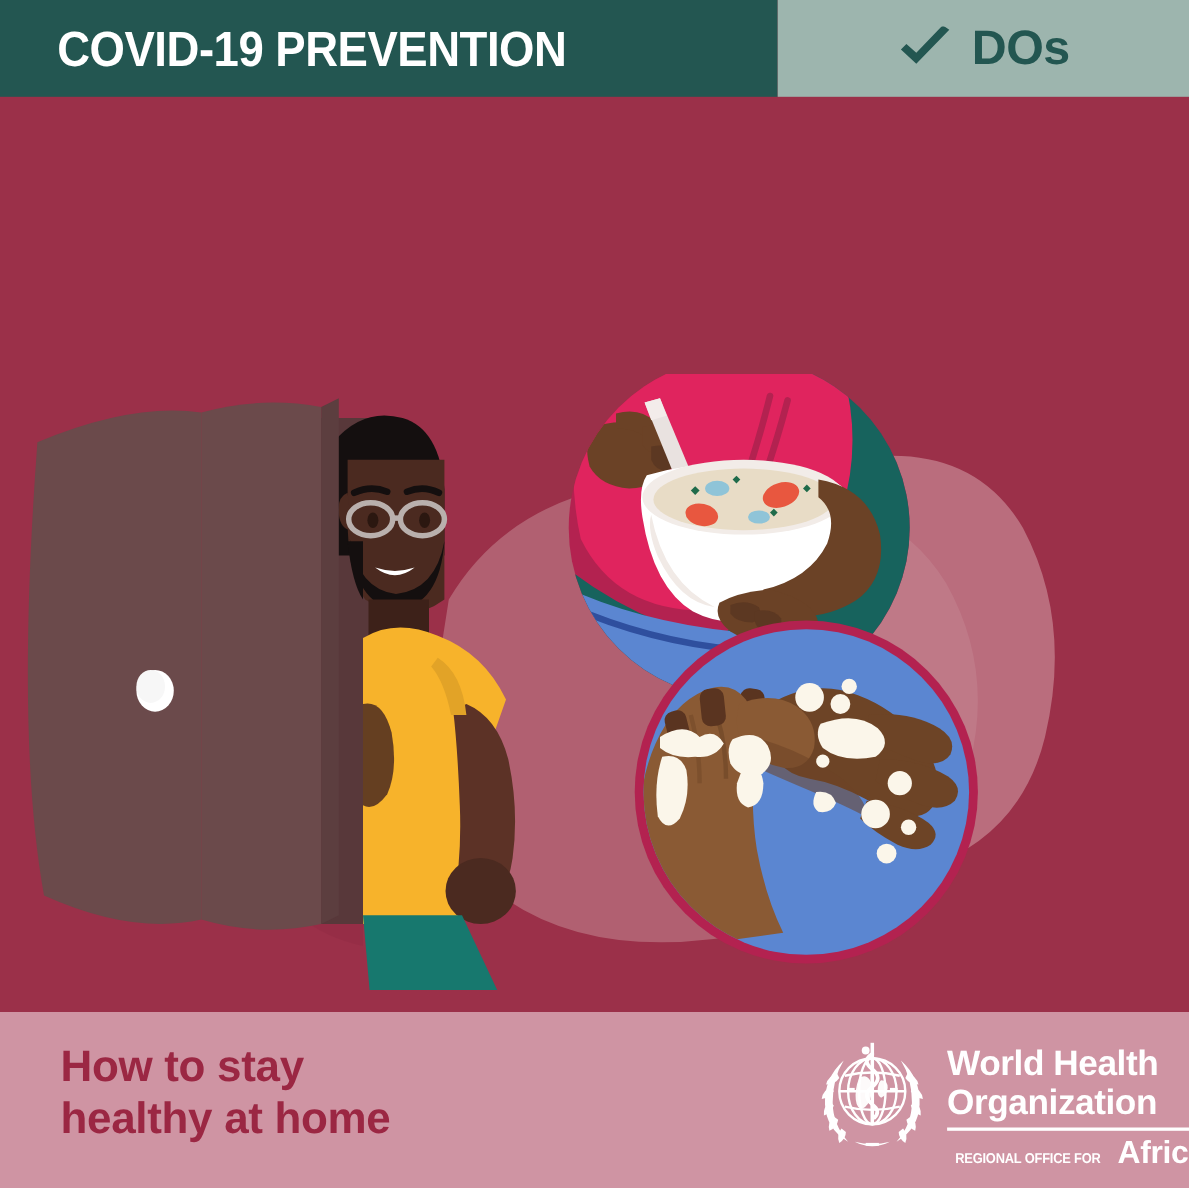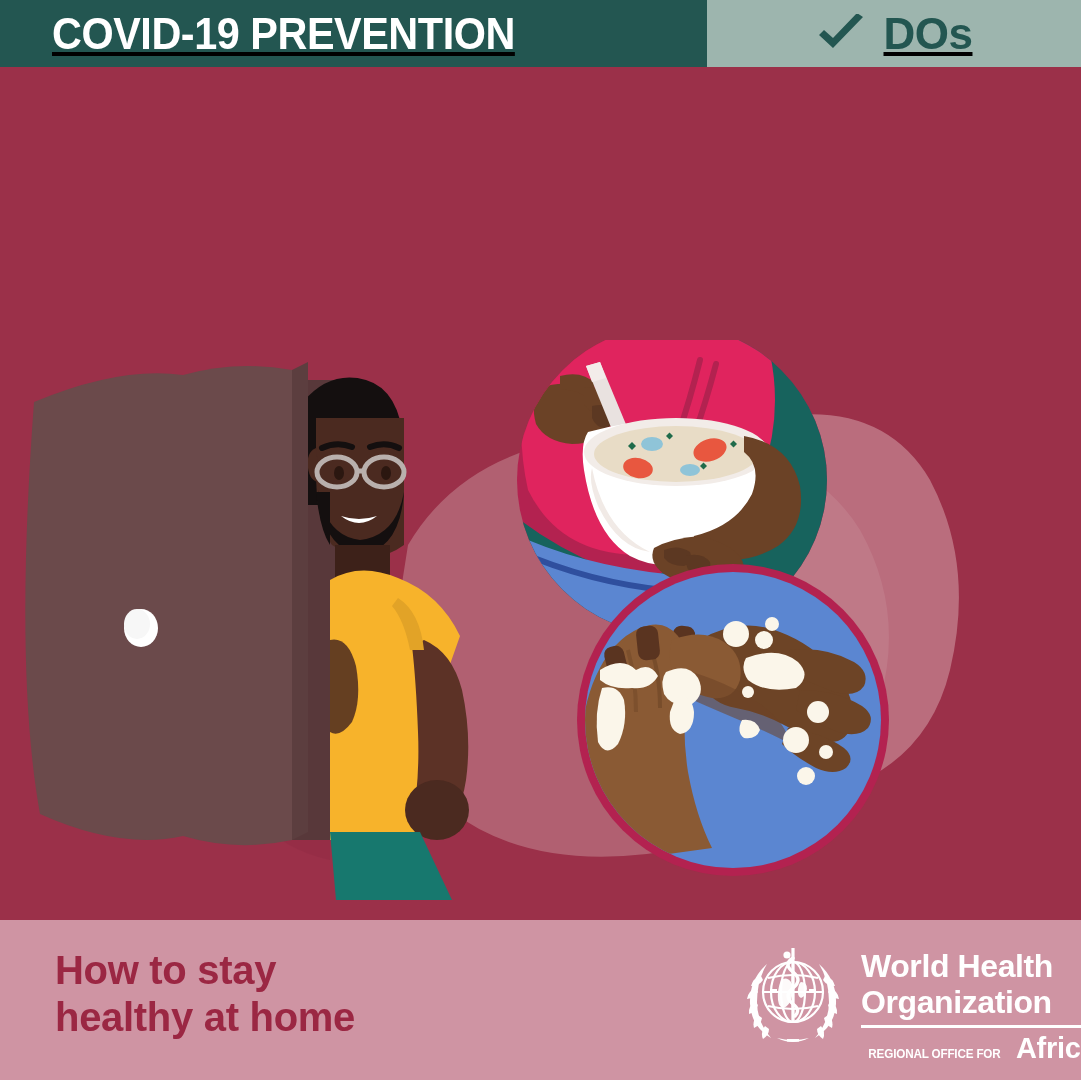--- a/index.html
+++ b/index.html
@@ -14,24 +14,23 @@
     overflow: hidden;
     font-family: "Liberation Sans", sans-serif;
     background: #9b3049;
   }
 
   
   #header {
     position: absolute;
     left: 0; top: 0;
     width: 1081px;
-    height: 67px;
+    height: 88px;
     display: flex;
     align-items: stretch;
-    text-decoration: underline;
   }
   #header-left {
     flex: 0 0 707px;
     background: #235651;
     display: flex;
     align-items: center;
     padding-left: 52px;
     box-sizing: border-box;
   }
   #header-title {

